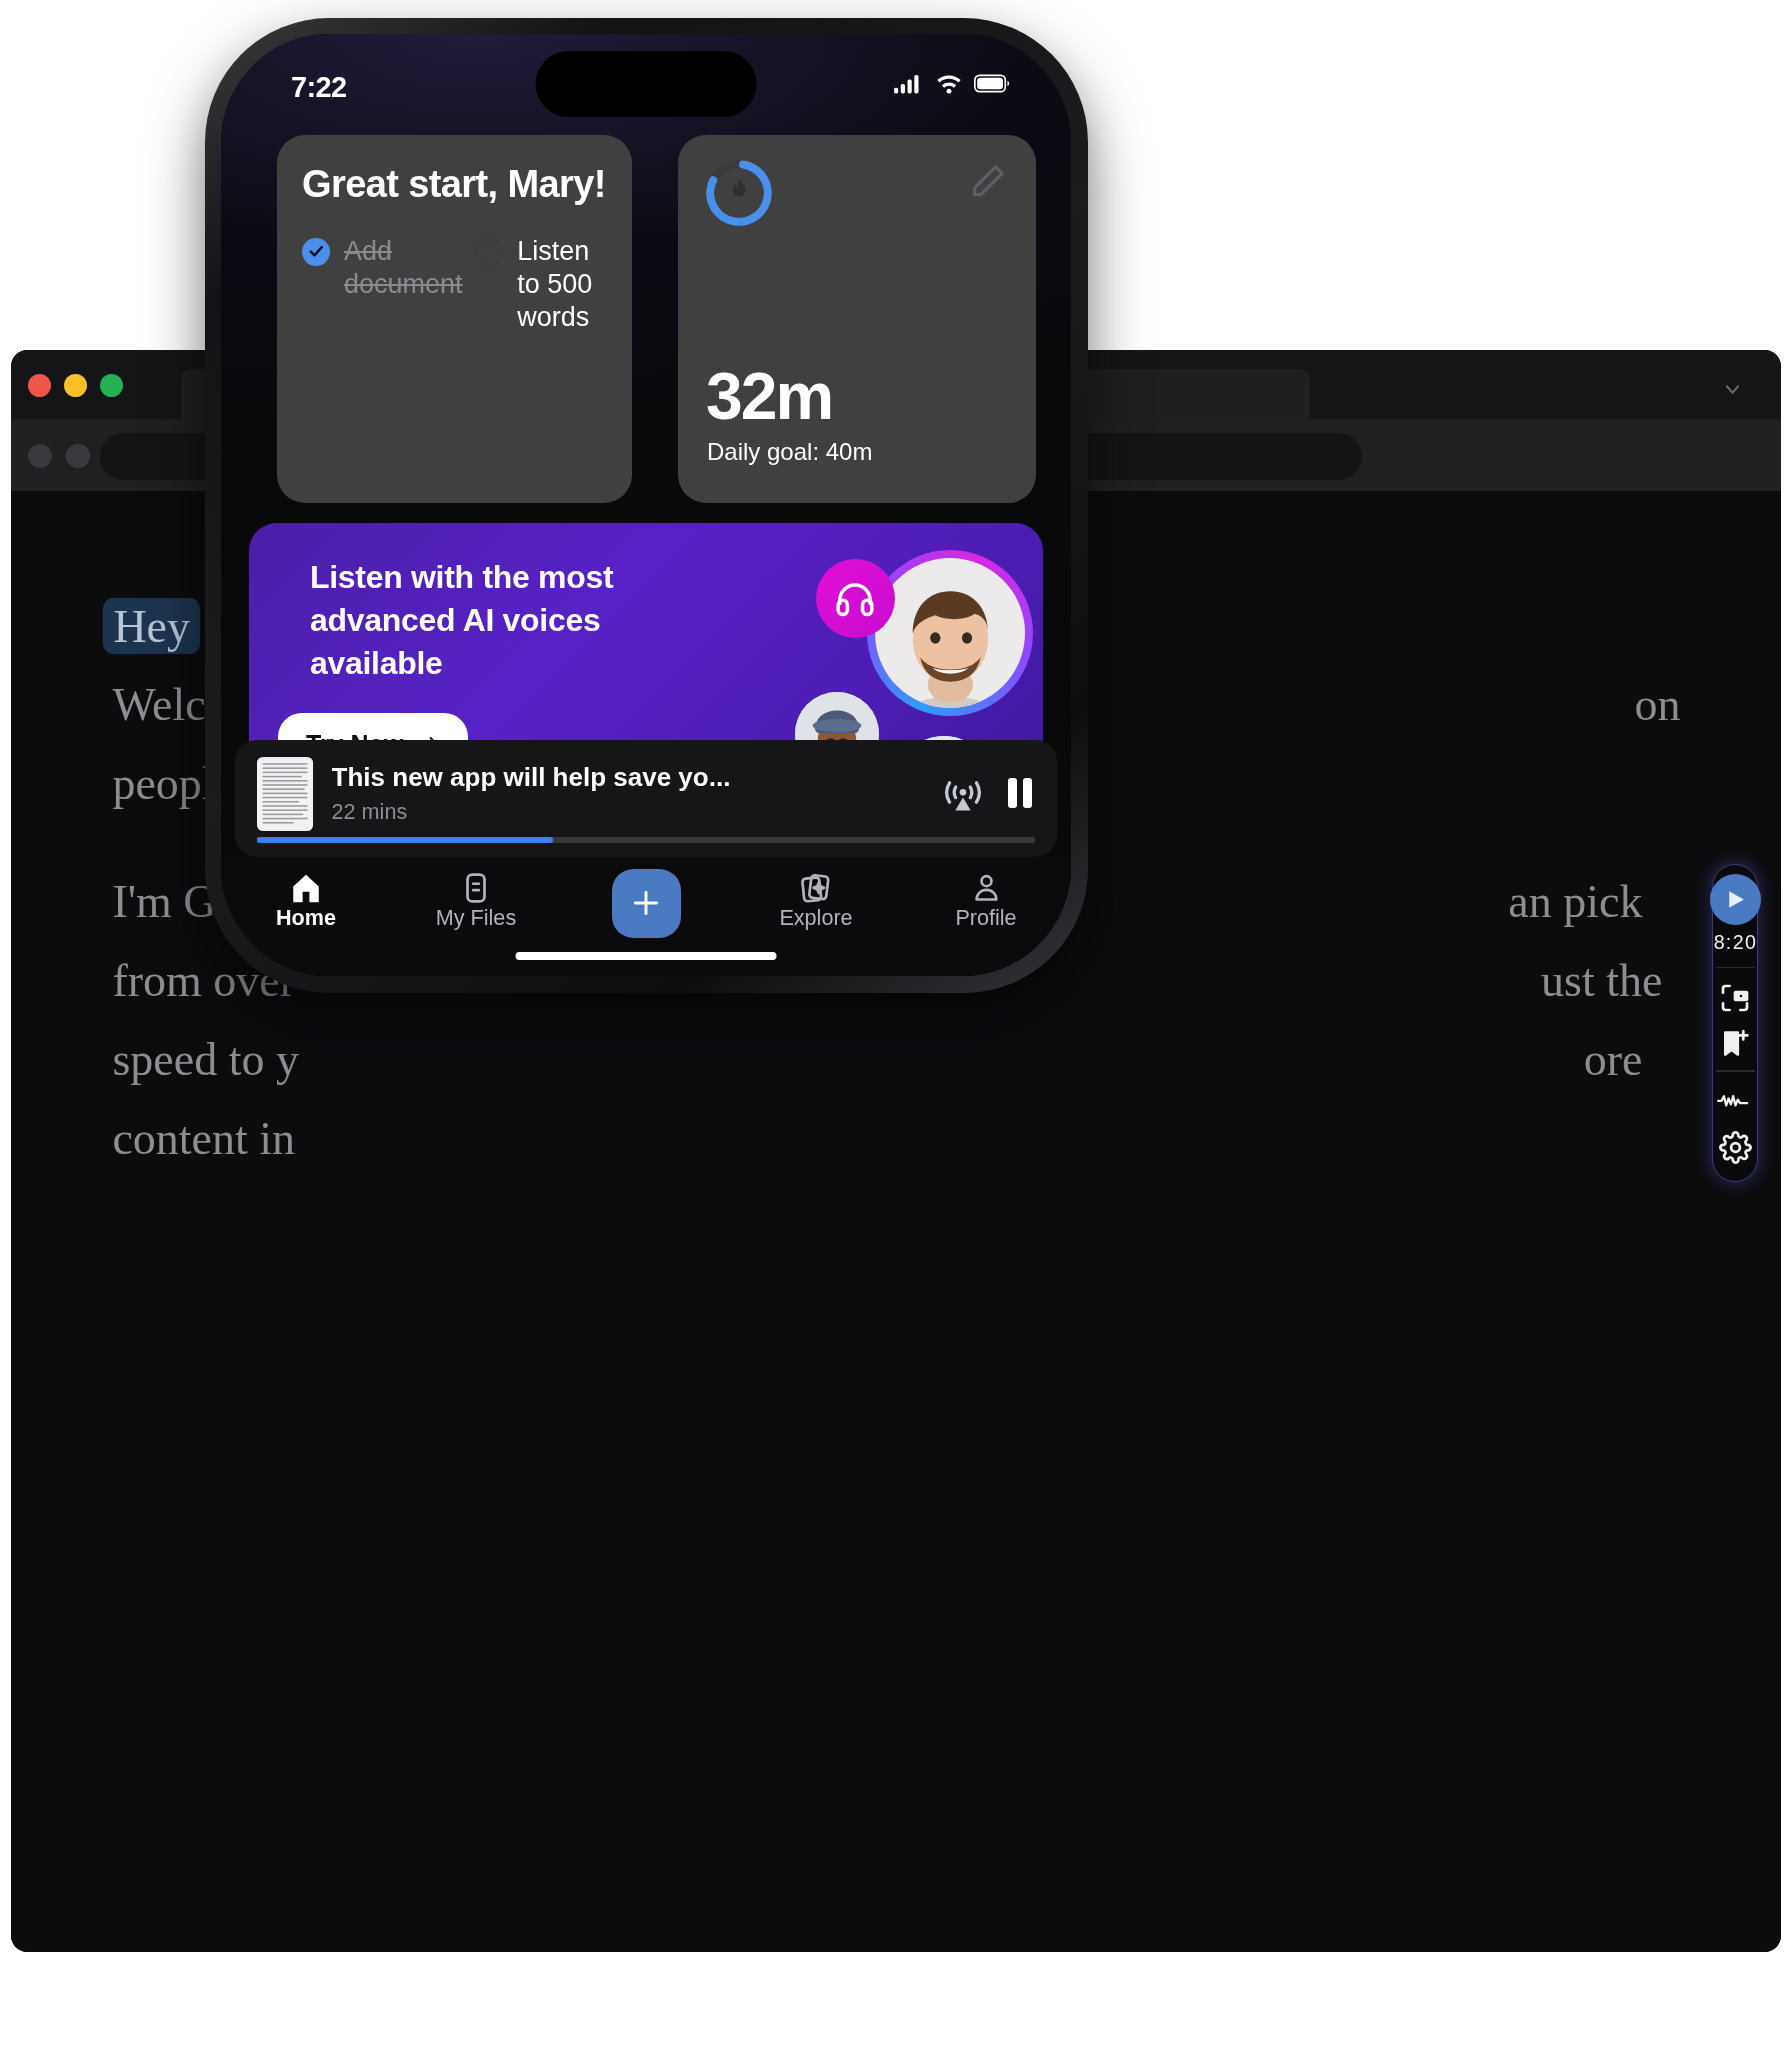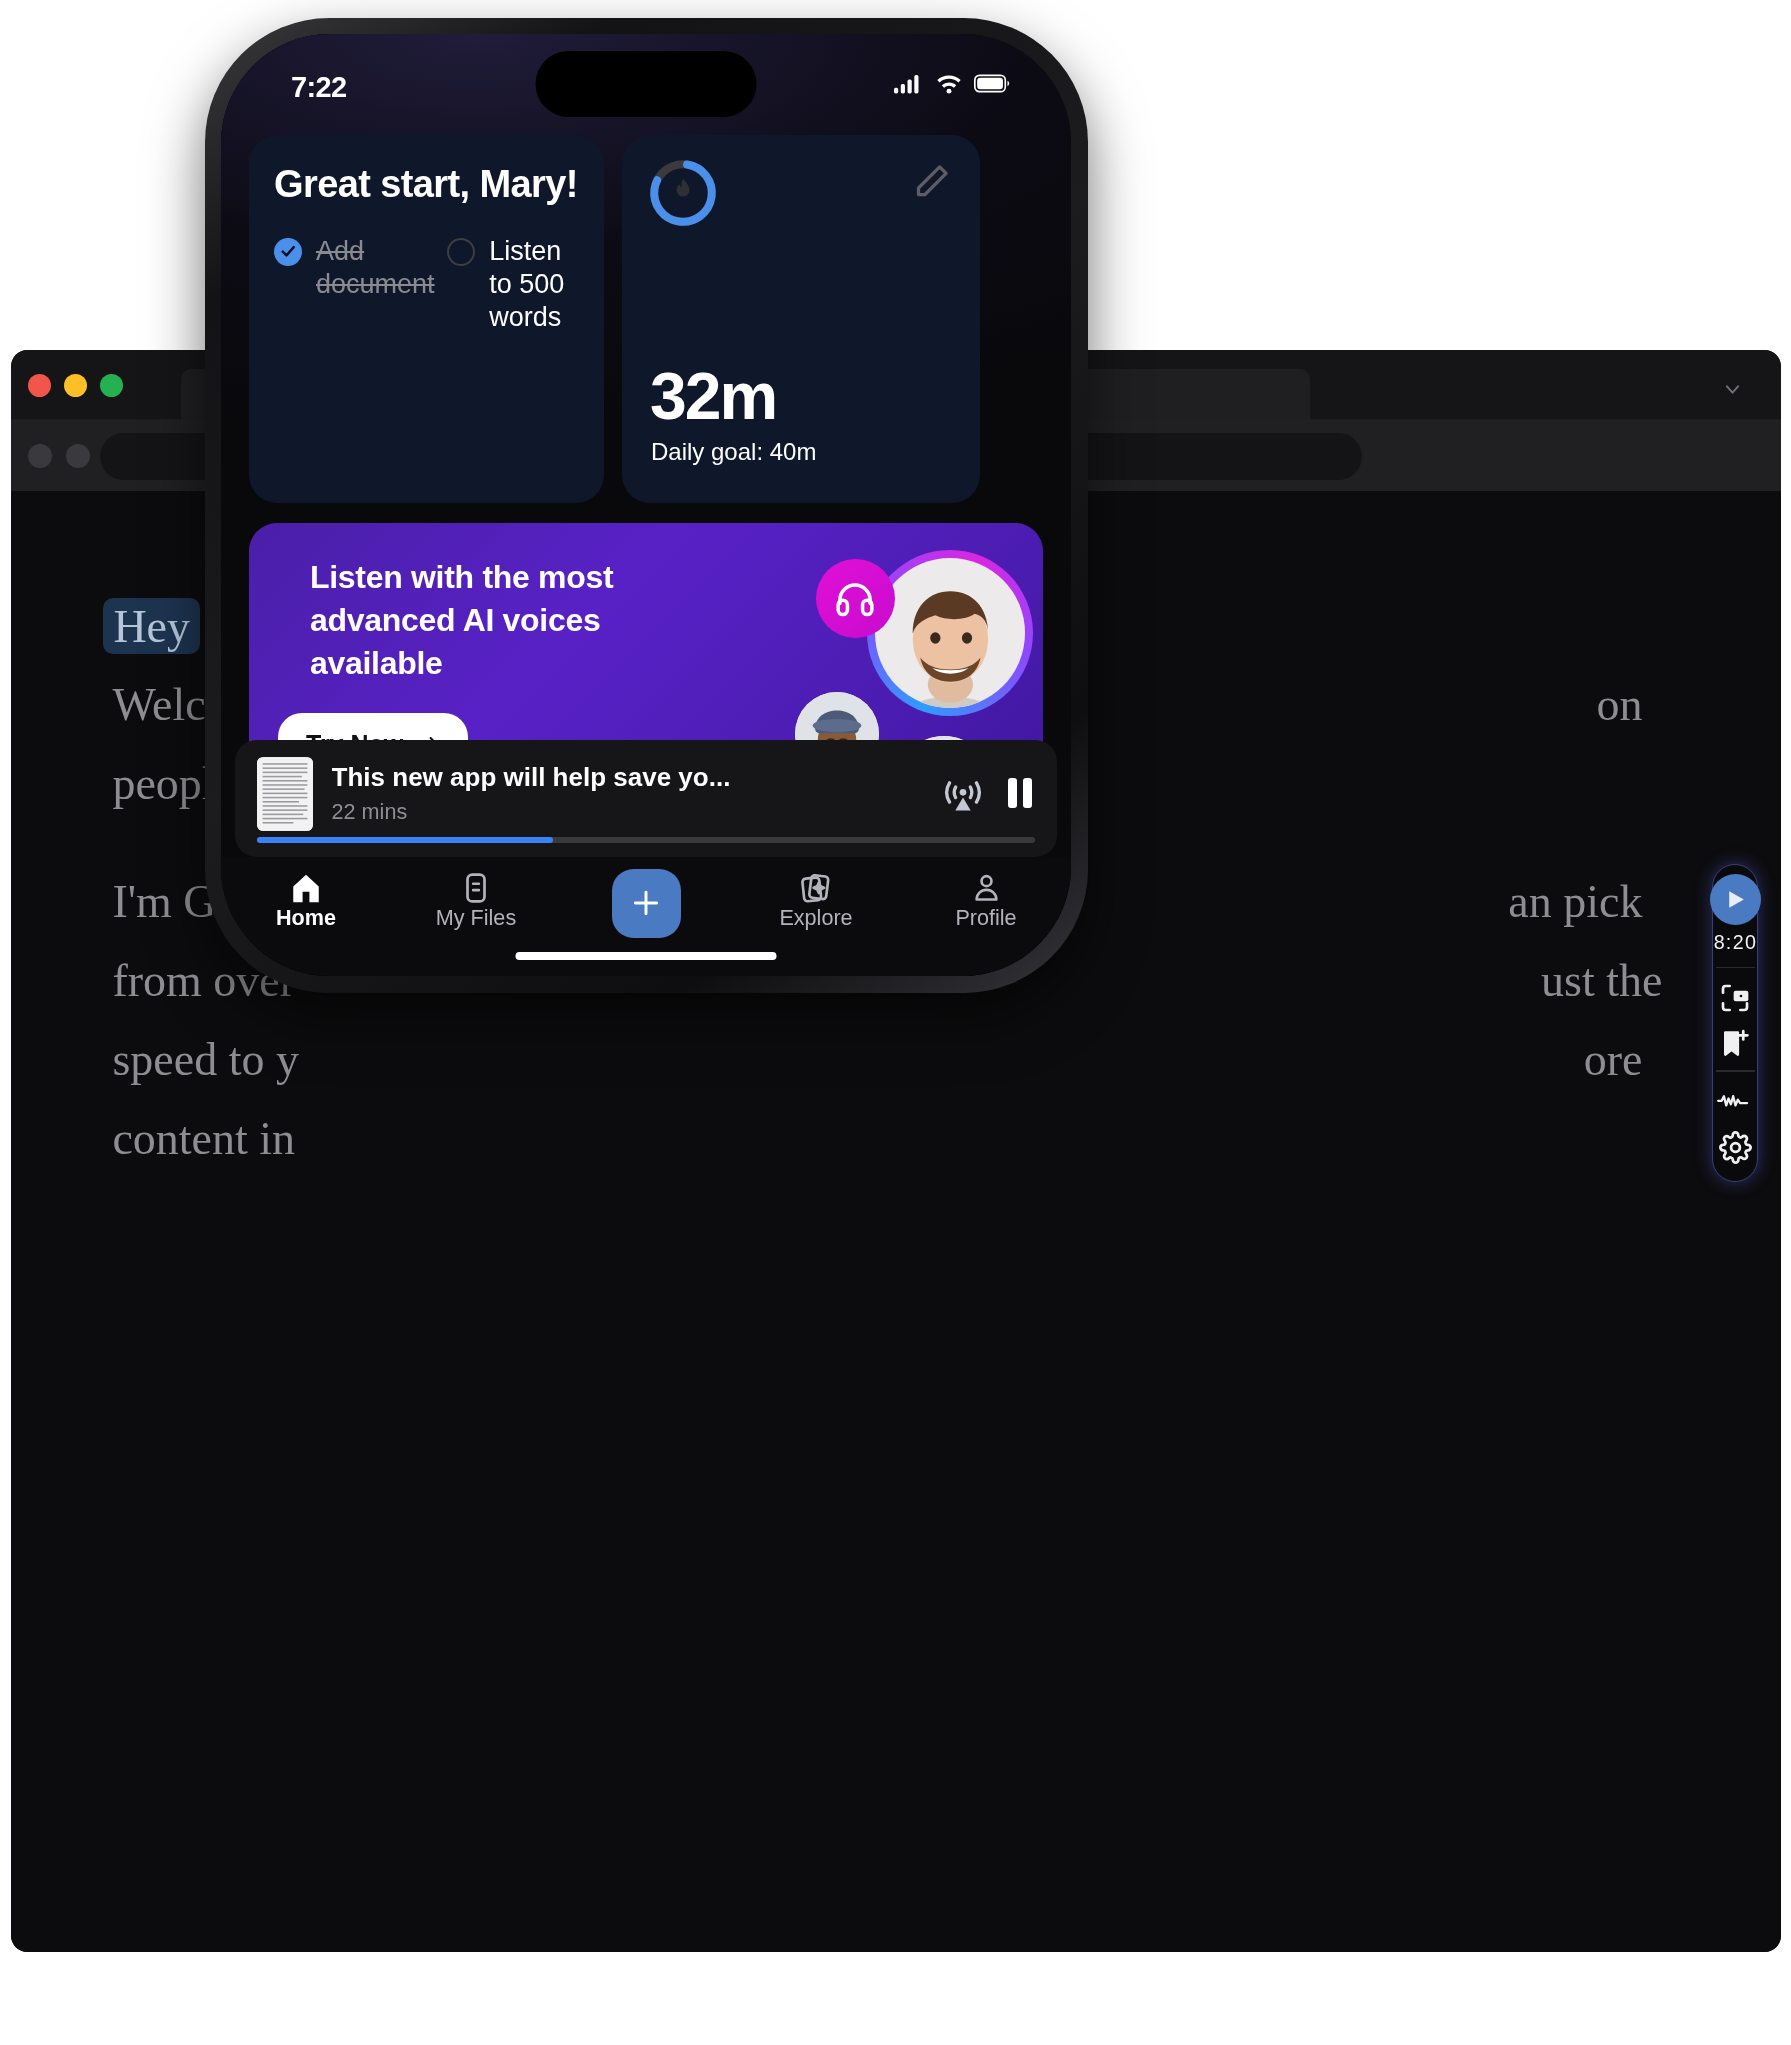--- a/index.html
+++ b/index.html
@@ -105,21 +105,21 @@
   .notch {
     position:absolute; left:50%; transform:translateX(-50%); top:16.5px;
     width:221px; height:66px; background:#000; border-radius:34px;
   }
 
   
   .content { position:absolute; left:0; top:101px; right:0; bottom:0; }
 
   .row-cards { display:flex; gap:18px; padding:0 28px; }
   .card {
-    background:#0f172a; border-radius:28px;
+    background:#404040; border-radius:28px;margin-left:28px;
   }
   .card-goals { width:355px; height:368px; padding:28px 25px; }
   .card-goals h2 { color:#fff; font-size:38px; line-height:42px; font-weight:700; letter-spacing:-0.6px; }
   .goal-list { margin-top:30px; display:flex; flex-direction:row; gap:12.7px; }
   .goal-item { display:flex; gap:14px; align-items:flex-start; }
   .chk {
     width:28px; height:28px; border-radius:50%; flex:0 0 28px; margin-top:2.5px;
     display:flex; align-items:center; justify-content:center;
   }
   .chk.done { background:#4a90ea; }
@@ -235,21 +235,21 @@
     <div class="dw-toolbar">
       <span class="tb-dot a"></span>
       <span class="tb-dot b"></span>
       <span class="tb-pill"></span>
     </div>
     <div class="dw-body">
       <div class="doc-text">
         <p>
           <span class="doc-hl">Hey</span><span> there</span><br>
           <span>Welcome</span>
-          <span style="float:right;margin-right:38px">on</span><br>
+          <span style="float:right;">on</span><br>
           <span>people wi</span>
         </p>
         <p>
           <span>I'm Gwyn</span>
           <span style="float:right;margin-right:38px">an pick</span><br>
           <span>from over</span>
           <span style="float:right;margin-right:18px">ust the</span><br>
           <span>speed to y</span>
           <span style="float:right;margin-right:38px">ore</span><br>
           <span>content in</span>

